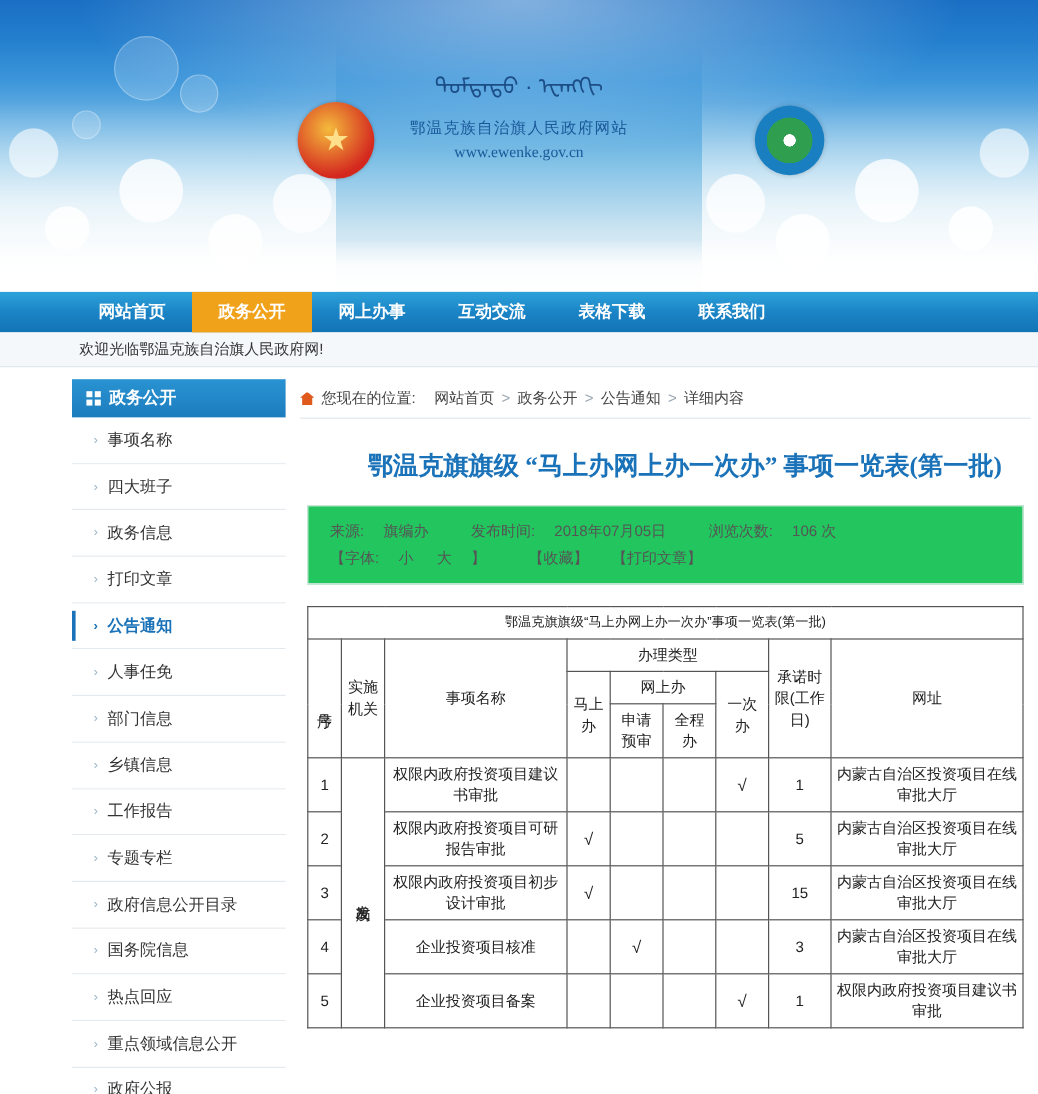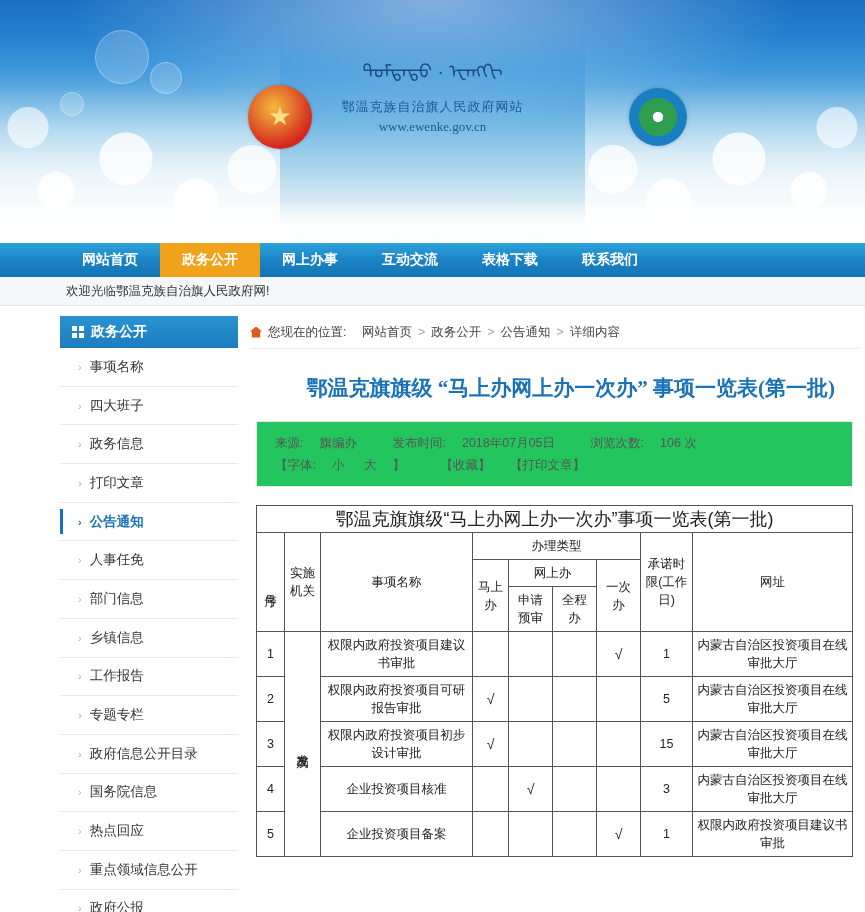--- a/index.html
+++ b/index.html
@@ -270,21 +270,21 @@
   table.doc td, table.doc th {
     border: 1px solid #555;
     text-align: center;
     vertical-align: middle;
     padding: 4px 3px;
     line-height: 18px;
     font-weight: normal;
   }
   .tbl-caption {
     font-weight: bold;
-    font-size: 18px;
+    font-size: 11px;
     padding: 14px 6px;
   }
   .c-seq   { width: 28px; }
   .c-org   { width: 36px; }
   .c-name  { width: 152px; }
   .c-ms    { width: 36px; }
   .c-sq    { width: 44px; }
   .c-qc    { width: 44px; }
   .c-once  { width: 44px; }
   .c-days  { width: 52px; }

